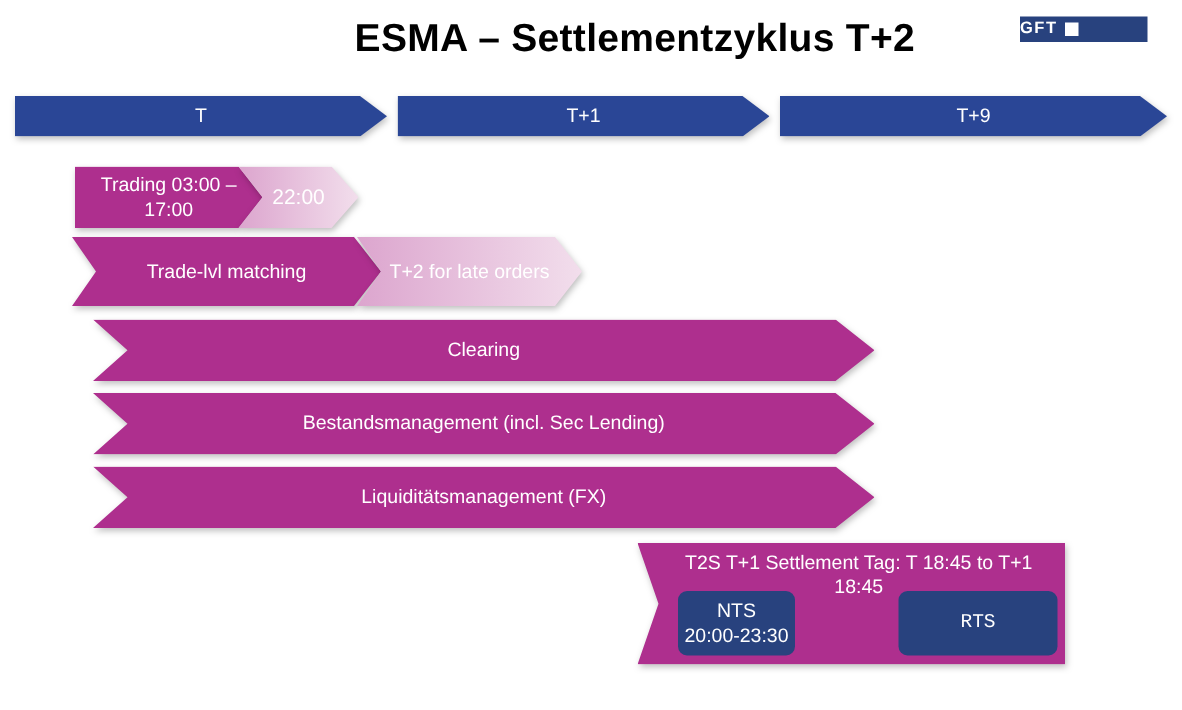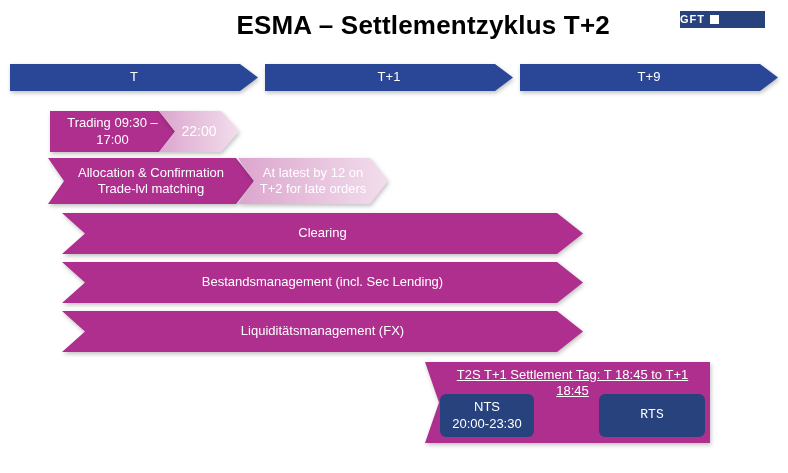--- a/index.html
+++ b/index.html
@@ -40,27 +40,27 @@
   .clip-point-sm{clip-path:polygon(0 0,calc(100% - 16px) 0,100% 50%,calc(100% - 16px) 100%,0 100%);}
   
   .clip-chevron{clip-path:polygon(0 0,calc(100% - 18px) 0,100% 50%,calc(100% - 18px) 100%,0 100%,16px 50%);}
   .clip-chevron-wide{clip-path:polygon(0 0,calc(100% - 26px) 0,100% 50%,calc(100% - 26px) 100%,0 100%,23px 50%);}
   
   .clip-notch-flat{clip-path:polygon(0 0,100% 0,100% 100%,0 100%,14px 50%);}
   .fs13{font-size:13px;}
   .fs14{font-size:14px;}
   
   .settle-shape{justify-content:flex-start;padding-top:5px;box-sizing:border-box;}
-  .settle-title{padding-left:14px;padding-right:4px;text-decoration:underline;}
+  .settle-title{padding-left:14px;padding-right:4px;}
   .inner-box{
     position:absolute;background:var(--navy_box,#28427E);border-radius:6px;
     display:flex;flex-direction:column;align-items:center;justify-content:center;
     color:#fff;font-size:13px;line-height:1.3;text-align:center;
   }
-  .nts-box{left:15px;top:32px;width:94px;height:43px;text-align:right;}
+  .nts-box{left:27px;top:32px;width:78px;height:43px;text-align:right;}
   .rts-box{left:174px;top:32px;width:106px;height:43px;font-family:Liberation Mono, monospace;}
 </style>
 </head>
 <body>
 
 <div class="abs page-title">ESMA – Settlementzyklus T+2</div>
 
 <div class="abs logo">
   <span class="logo-text">GFT</span>
   <span class="logo-square"></span>
@@ -77,39 +77,37 @@
     </div>
 </div>
 <div class="shape-wrap" style="left:520px;top:64px;width:258px;height:27px;">
   <div class="shape navy clip-point fs13">
       <span>T+9</span>
     </div>
 </div>
 
 <div class="shape-wrap" style="left:50px;top:111px;width:125px;height:41px;">
   <div class="shape magenta clip-point-sm fs13">
-    <span>Trading 09:30 –</span>
+    <span>Trading 03:00 –</span>
     <span>17:00</span>
   </div>
 </div>
 <div class="shape-wrap" style="left:159px;top:111px;width:80px;height:41px;">
   <div class="shape pinkgrad clip-chevron fs14">
     <span>22:00</span>
   </div>
 </div>
 
 <div class="shape-wrap" style="left:48px;top:158px;width:206px;height:46px;">
   <div class="shape magenta clip-chevron fs13">
-    <span>Allocation &amp; Confirmation</span>
     <span>Trade-lvl matching</span>
   </div>
 </div>
 <div class="shape-wrap" style="left:238px;top:158px;width:150px;height:46px;">
   <div class="shape pinkgrad clip-chevron fs13">
-    <span>At latest by 12 on</span>
     <span>T+2 for late orders</span>
   </div>
 </div>
 
 <div class="shape-wrap" style="left:62px;top:213px;width:521px;height:41px;">
   <div class="shape magenta clip-chevron-wide fs13">
     <span>Clearing</span>
   </div>
 </div>
 

